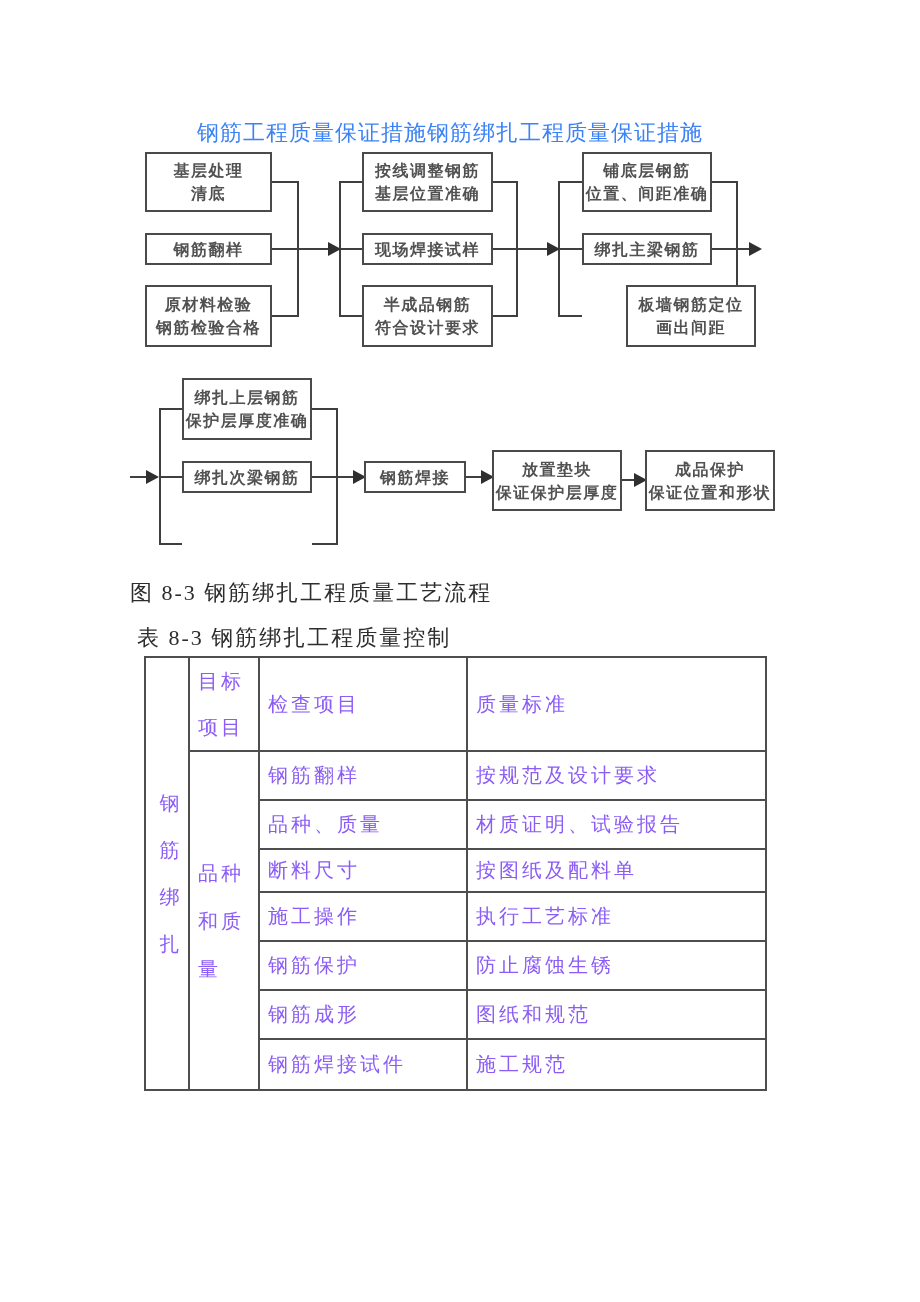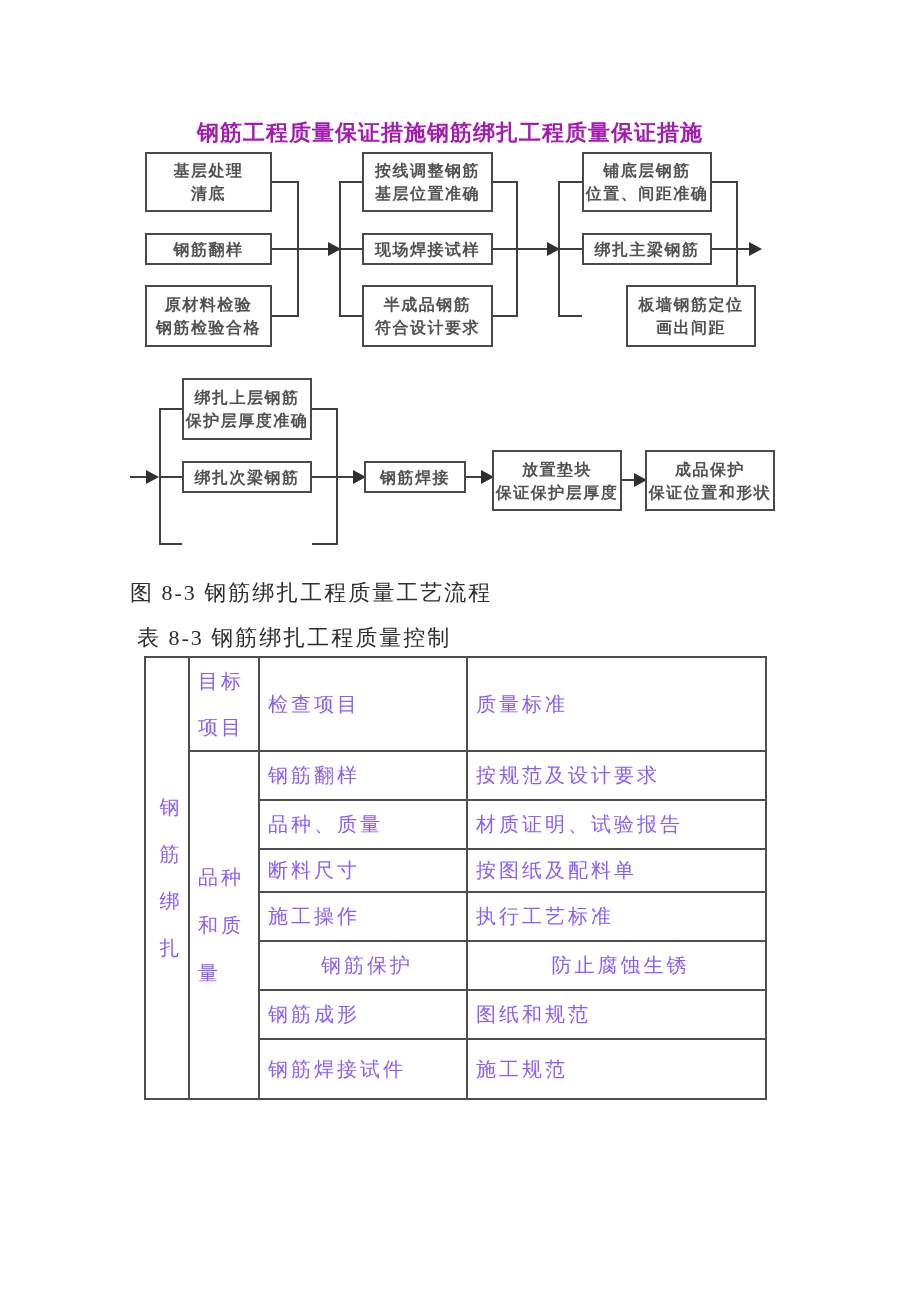--- a/index.html
+++ b/index.html
@@ -2,21 +2,21 @@
 <html><head>
 <meta charset="utf-8">
 <style>
   html,body { margin:0; padding:0; background:#ffffff; }
   .page {
     position:relative; width:920px; height:1302px; background:#ffffff;
     font-family:"Liberation Serif", serif; overflow:hidden;
   }
   .doc-title {
     position:absolute; left:0; top:118px; width:900px; text-align:center;
-    color:#a21caf; font-size:22px; font-weight:700; letter-spacing:1px;
+    color:#3b82f6; font-size:22px; font-weight:400; letter-spacing:1px;
   }
   .flow-layer { position:absolute; left:0; top:0; width:920px; height:620px; }
   .flow-layer svg { position:absolute; left:0; top:0; }
   .fbox {
     position:absolute; box-sizing:border-box; border:2px solid #4a4a4a; background:#ffffff;
     display:flex; align-items:center; justify-content:center; text-align:center;
     font-family:"Liberation Sans", sans-serif; font-weight:700; color:#515151;
     font-size:16px; line-height:23px; letter-spacing:1.5px; white-space:pre-line; z-index:2;
   }
   .caption {
@@ -135,28 +135,28 @@
       <td>材质证明、试验报告</td>
     </tr>
     <tr style="height:43px;">
       <td>断料尺寸</td>
       <td>按图纸及配料单</td>
     </tr>
     <tr style="height:49px;">
       <td>施工操作</td>
       <td>执行工艺标准</td>
     </tr>
-    <tr style="height:49px;text-align:center;">
+    <tr style="height:49px;">
       <td>钢筋保护</td>
       <td>防止腐蚀生锈</td>
     </tr>
     <tr style="height:49px;">
       <td>钢筋成形</td>
       <td>图纸和规范</td>
     </tr>
-    <tr style="height:60px;">
+    <tr style="height:51px;">
       <td>钢筋焊接试件</td>
       <td>施工规范</td>
     </tr>
   </tbody>
     </table>
 
 </div>
 
 </body></html>

